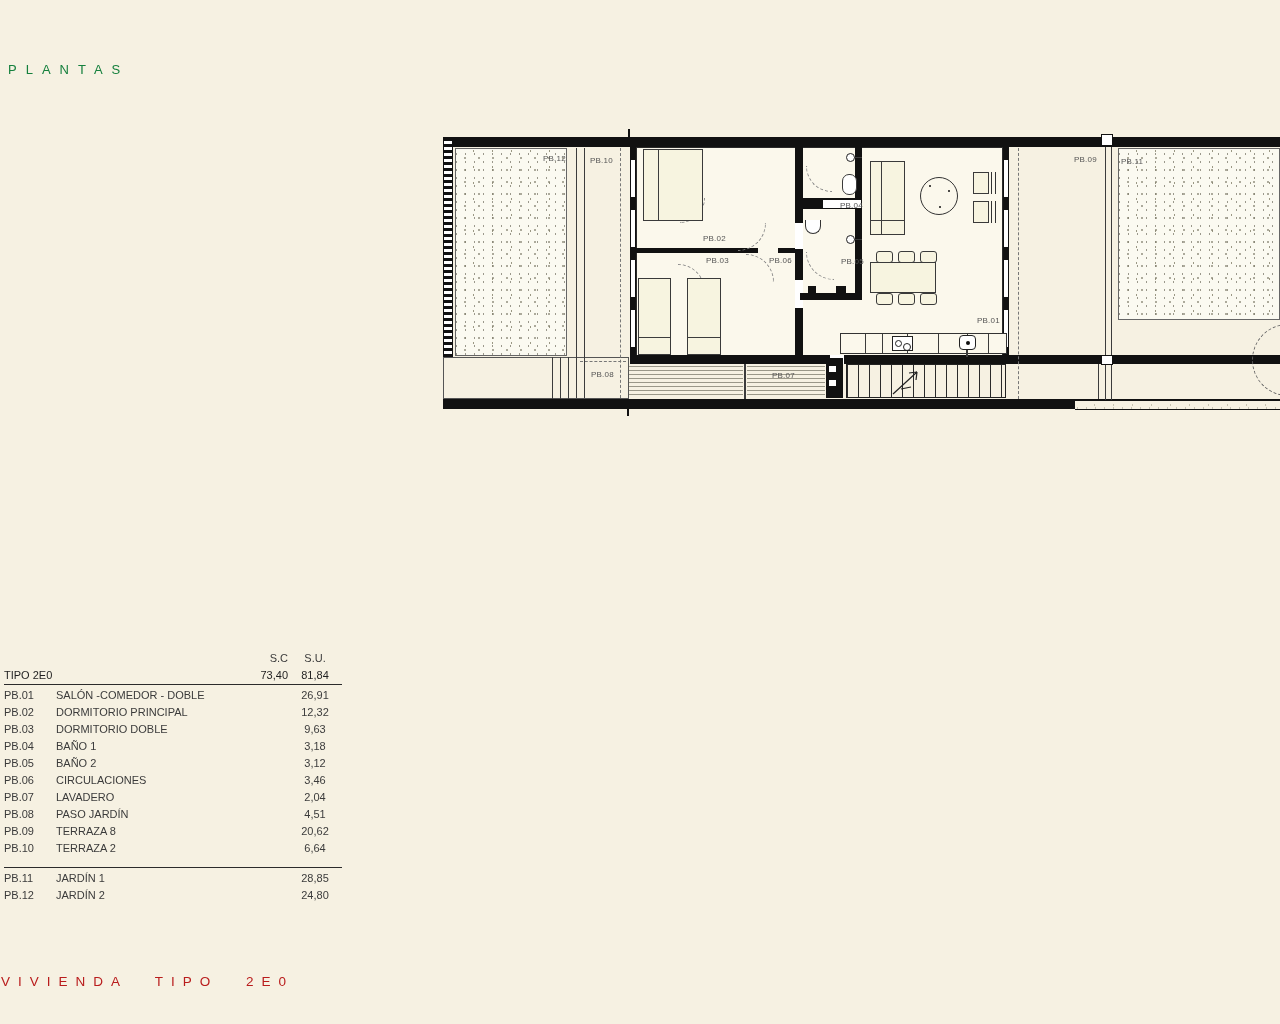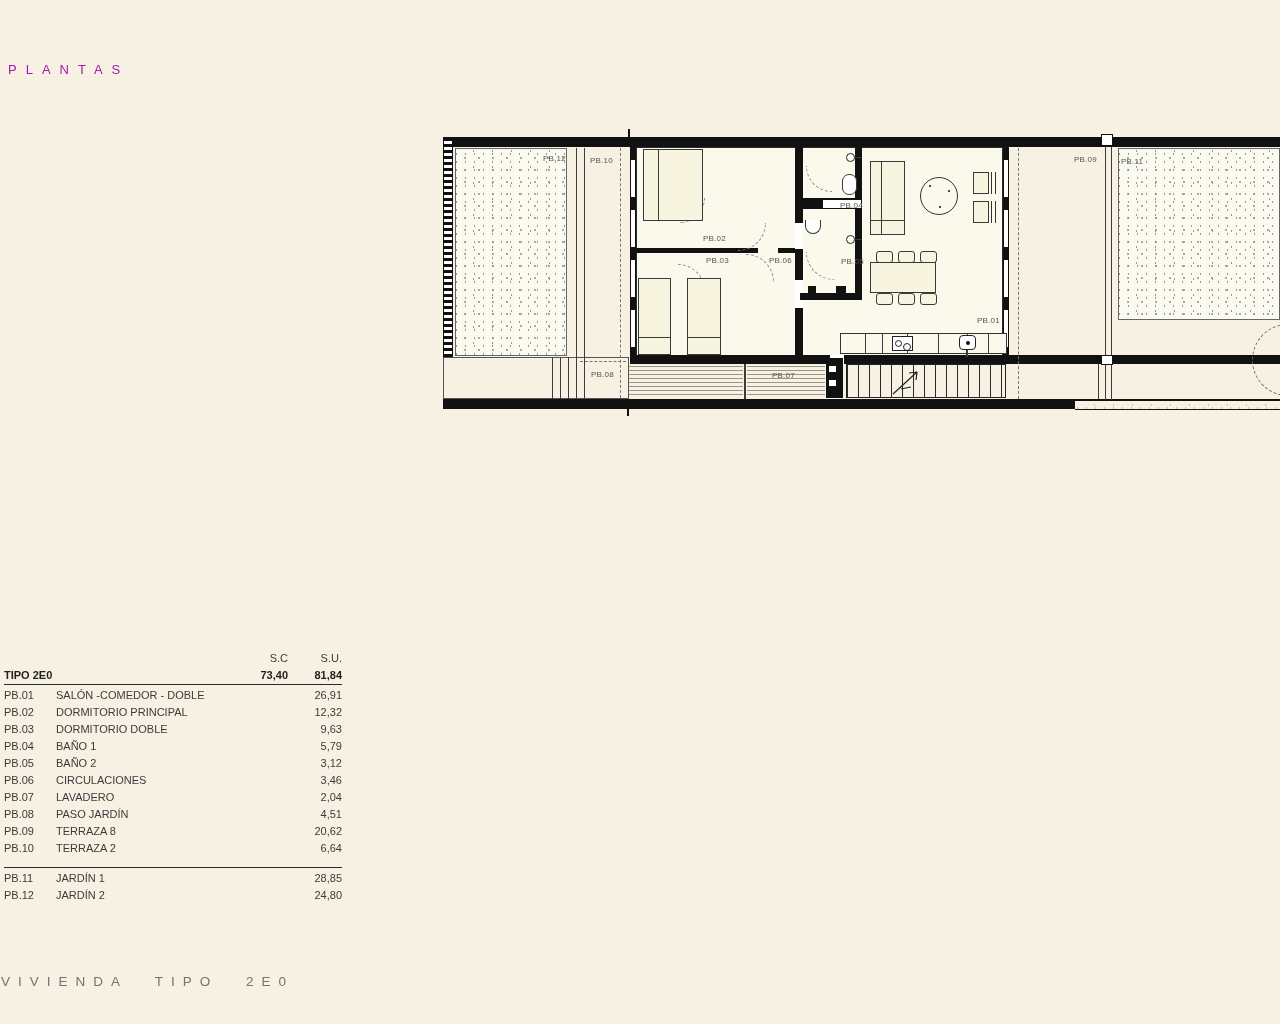--- a/index.html
+++ b/index.html
@@ -1,19 +1,19 @@
 <!DOCTYPE html>
 <html style="--bg: #f6f1e2; --ink: #111111; --paper: #fbf8ec; --label: #555555;"><head>
 <meta charset="utf-8">
 <style>
 *{box-sizing:border-box;margin:0;padding:0}
 html,body{width:1280px;height:1024px}
 body{position:relative;background:var(--bg,#f6f1e2);font-family:"Liberation Sans",sans-serif;color:#2e2b26;overflow:hidden}
-#page-title{position:absolute;left:8px;top:62px;font-size:13px;letter-spacing:9px;color:#a21caf}
-#footer-title{position:absolute;left:1px;top:974px;font-size:13.5px;letter-spacing:8px;word-spacing:16px;color:#737373}
+#page-title{position:absolute;left:8px;top:62px;font-size:13px;letter-spacing:9px;color:#15803d}
+#footer-title{position:absolute;left:1px;top:974px;font-size:13.5px;letter-spacing:8px;word-spacing:16px;color:#b91c1c}
 
 #plan{position:absolute;left:440px;top:128px;width:840px;height:290px;overflow:hidden}
 #plan *{position:absolute;box-sizing:border-box}
 .blk{background:var(--ink,#111)}
 .wht{background:#fff}
 .ln{background:#3c3c3c}
 .dashv{border-left:1px dashed #777;width:0}
 .dashh{border-top:1px dashed #777;height:0}
 .zone{border:1px solid #666;background:#fbfaf1}
 .stipple{background-image:radial-gradient(#83816f 0.7px,transparent 0.9px),radial-gradient(#9b9884 0.6px,transparent 0.8px),radial-gradient(#6f6d5d 0.5px,transparent 0.7px);background-size:14px 12px,19px 16px,9px 8px;background-position:2px 3px,8px 10px,5px 1px}
@@ -30,22 +30,22 @@
 .hatch{background-image:repeating-linear-gradient(180deg,#111 0 3px,#fff 3px 6px);border:1px solid #111}
 .marker{background:#fff;border:1px solid #111}
 .plan-label{font-size:8px;letter-spacing:.2px;color:var(--label,#555);white-space:nowrap}
 .bandBR{background:var(--bg,#f6f1e2);border-top:2px solid #111;border-bottom:1px solid #111}
 
 #area-table{position:absolute;left:4px;top:649px;width:338px;font-size:11px;color:#3b3b3b}
 .t-row{display:flex;height:17px;align-items:center}
 .t-code{width:52px}
 .t-name{flex:1}
 .t-sc{width:58px;text-align:right}
-.t-su{width:54px;text-align:right}
-.t-bold{font-weight:bold;color:#1f1f1f}
+.t-su{width:54px;text-align:center}
+.t-bold{font-weight:normal;color:#1f1f1f}
 .t-rule{border-top:1.5px solid #2b2b2b;margin:1px 0}
 .t-gap{height:10px}
 </style>
 </head>
 <body>
 
 <div id="page-title">PLANTAS</div>
 
 <div id="plan">
 
@@ -214,21 +214,21 @@
       <div class="t-row">
     <span class="t-code">PB.03</span>
     <span class="t-name">DORMITORIO DOBLE</span>
     <span class="t-sc"></span>
     <span class="t-su">9,63</span>
   </div>
       <div class="t-row">
     <span class="t-code">PB.04</span>
     <span class="t-name">BAÑO 1</span>
     <span class="t-sc"></span>
-    <span class="t-su">5,79</span>
+    <span class="t-su">3,18</span>
   </div>
       <div class="t-row">
     <span class="t-code">PB.05</span>
     <span class="t-name">BAÑO 2</span>
     <span class="t-sc"></span>
     <span class="t-su">3,12</span>
   </div>
       <div class="t-row">
     <span class="t-code">PB.06</span>
     <span class="t-name">CIRCULACIONES</span>

